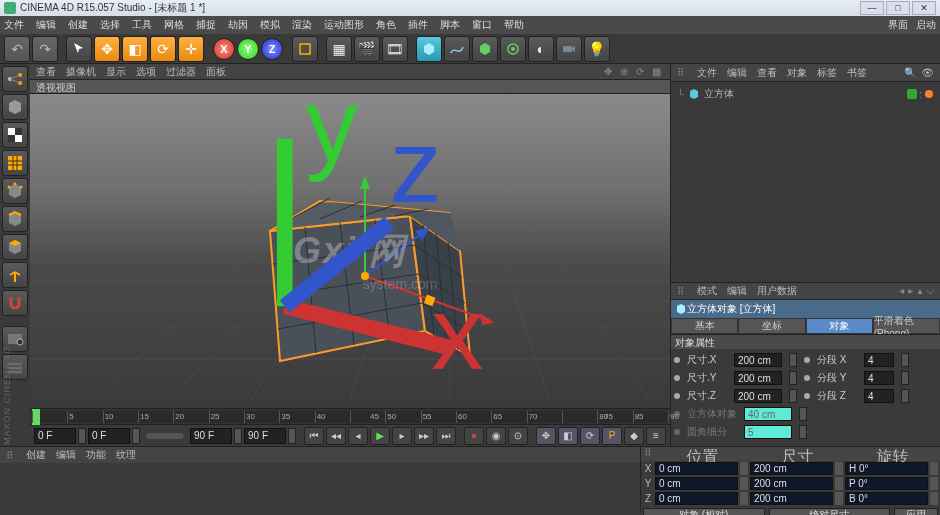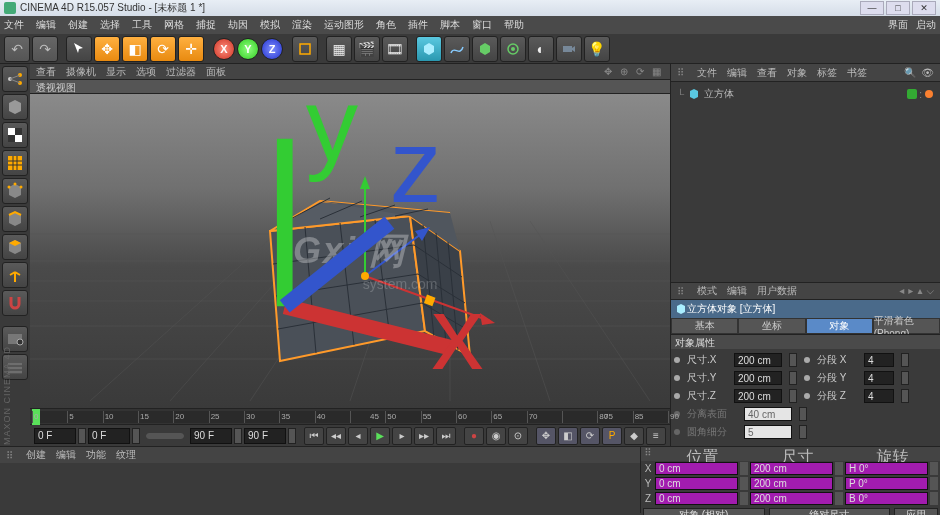--- a/index.html
+++ b/index.html
@@ -63,33 +63,33 @@
 .attr-title { height: 18px; background: #4a6a8a; display: flex; align-items: center; padding: 0 4px; color: #fff; }
 .attr-tabs { height: 16px; display: flex; }
 .attr-tab { flex: 1; background: #555; color: #ccc; display: flex; align-items: center; justify-content: center; border: 1px solid #333; font-size: 10px; }
 .attr-tab.active { background: #5a8ac8; color: #fff; }
 .attr-section-head { height: 15px; background: #4a4a4a; color: #ddd; padding: 1px 4px; border-top: 1px solid #222; font-size: 10px; }
 .attr-body { padding: 3px; display: flex; flex-direction: column; gap: 2px; }
 .attr-row { display: flex; align-items: center; gap: 7px; height: 16px; }
 .attr-dot { width: 6px; height: 6px; border-radius: 50%; background: #aaa; }
 .attr-label { color: #ccc; width: 40px; font-size: 10px; }
 .attr-field { width: 48px; height: 14px; background: #222; color: #ddd; border: 1px solid #111; padding: 0 3px; display: flex; align-items: center; font-size: 10px; }
-.attr-field.disabled { background: #e5e5e5; color: #666; }
+.attr-field.disabled { background: #5eead4; color: #666; }
 .attr-spin { width: 8px; height: 14px; background: #555; border: 1px solid #222; }
 .attr-check { width: 10px; height: 10px; background: #222; border: 1px solid #555; }
 .bottom-area { height: 67px; display: flex; border-top: 1px solid #222; }
 .mat-panel { flex: 1; background: #3a3a3a; }
 .mat-tabs { height: 16px; background: #444; display: flex; gap: 10px; padding: 0 6px; color: #bbb; align-items: center; }
 .coord-panel { width: 300px; background: #3a3a3a; border-left: 1px solid #222; }
 .coord-header { height: 14px; display: flex; background: #444; }
 .coord-hcell { flex: 1; color: #bbb; text-align: center; font-size: 16px; }
 .coord-hicon { width: 14px; }
 .coord-row { display: flex; align-items: center; height: 15px; padding: 0 2px; gap: 2px; }
 .coord-axislabel { width: 10px; color: #bbb; text-align: center; }
-.coord-field { flex: 1; height: 13px; background: #a21caf; color: #ddd; border: 1px solid #111; padding: 0 3px; display: flex; align-items: center; font-size: 10px; }
+.coord-field { flex: 1; height: 13px; background: #0f172a; color: #ddd; border: 1px solid #111; padding: 0 3px; display: flex; align-items: center; font-size: 10px; }
 .coord-spin { width: 8px; height: 13px; background: #555; }
 .coord-footer { display: flex; gap: 4px; padding: 2px; }
 .coord-select { flex: 1; height: 14px; background: #555; color: #ddd; border: 1px solid #222; display: flex; align-items: center; justify-content: center; font-size: 10px; }
 .sidebar-text { position: absolute; left: 2px; bottom: 70px; writing-mode: vertical-rl; transform: rotate(180deg); color: #666; font-size: 9px; letter-spacing: 1px; }
 </style>
 </head>
 <body>
 
 <div class="titlebar">
   <div class="titlebar-appicon"></div>
@@ -510,21 +510,21 @@
         <span class="attr-label">尺寸.Z</span>
         <div class="attr-field">200 cm</div>
         <div class="attr-spin"></div>
         <span class="attr-dot"></span>
         <span class="attr-label">分段 Z</span>
         <div class="attr-field" style="width:30px">4</div>
         <div class="attr-spin"></div>
       </div>
       <div class="attr-row">
         <span class="attr-dot" style="background:#666"></span>
-        <span class="attr-label" style="width:50px;color:#777">分离表面</span>
+        <span class="attr-label" style="width:50px;color:#777">立方体对象</span>
         <div class="attr-field disabled">40 cm</div>
         <div class="attr-spin"></div>
       </div>
       <div class="attr-row">
         <span class="attr-dot" style="background:#666"></span>
         <span class="attr-label" style="width:50px;color:#777">圆角细分</span>
         <div class="attr-field disabled">5</div>
         <div class="attr-spin"></div>
       </div>
     </div>

